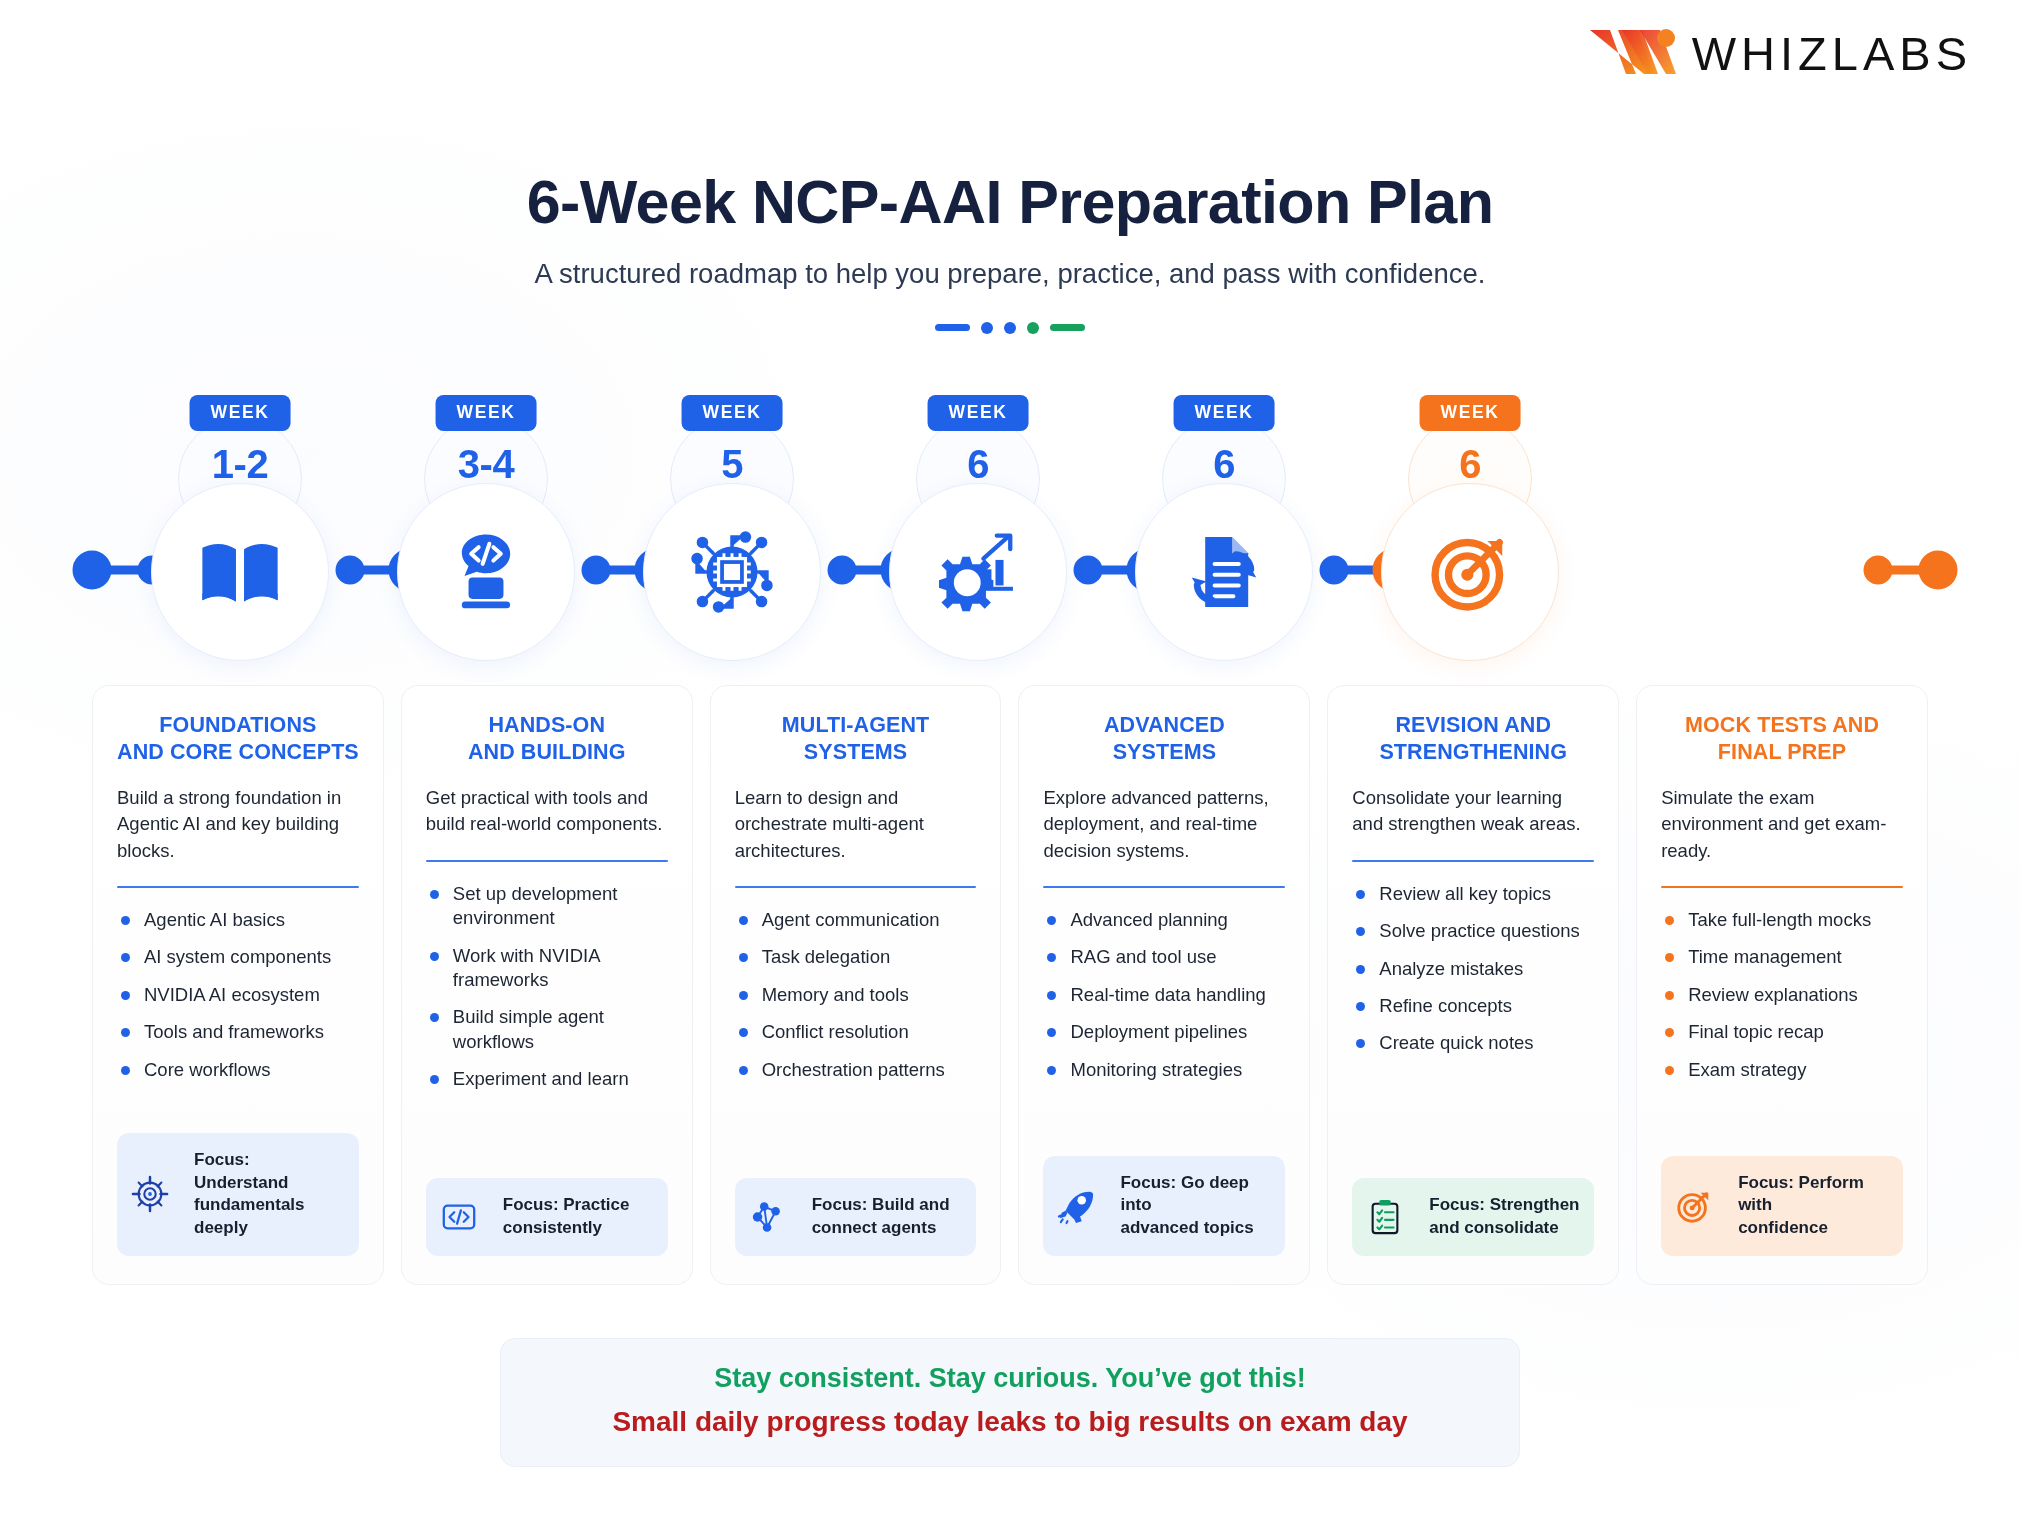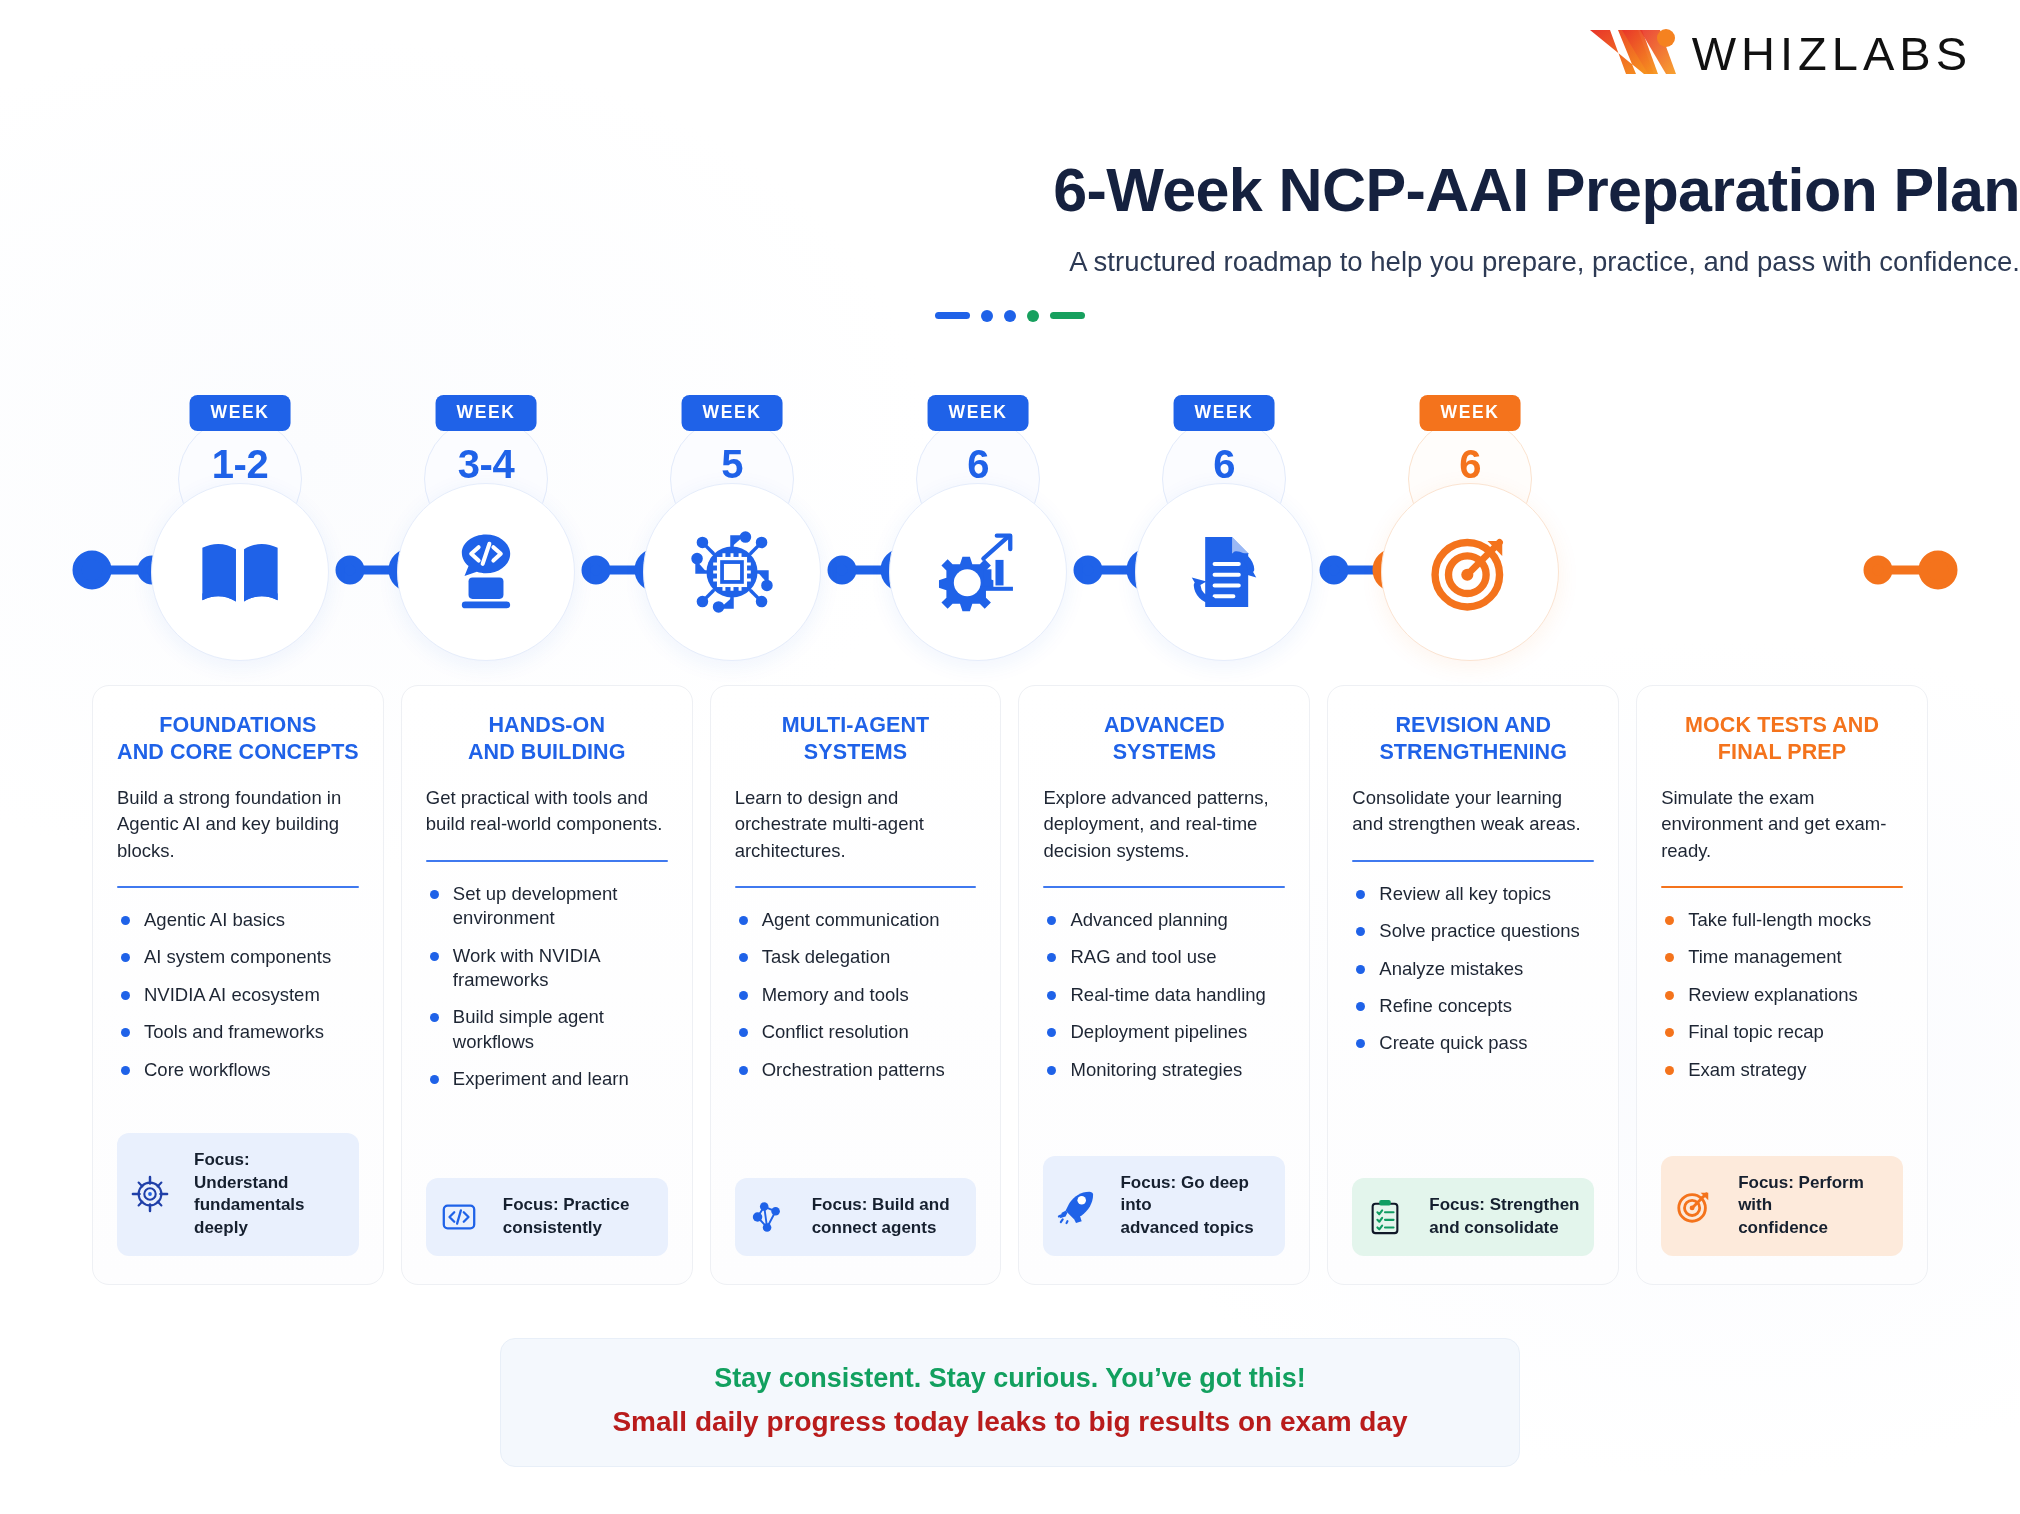--- a/index.html
+++ b/index.html
@@ -23,21 +23,21 @@
     position: absolute; top: 24px; right: 48px;
     display: flex; align-items: center; gap: 8px;
   }
   .logo-mark { width: 96px; height: 58px; }
   .logo-text {
     font-size: 47px; letter-spacing: 5px; color: #111111;
     font-weight: 400; font-family: "Liberation Sans", sans-serif;
   }
 
   
-  .header { position: absolute; top: 158px; left: 0; width: 100%; text-align: right; }
+  .header { position: absolute; top: 170px; left: 0; width: 100%; text-align: center; }
   .title {
     font-size: 61px; font-weight: 700; color: #15213f;
     letter-spacing: -0.6px; line-height: 1.08;
   }
   .subtitle {
     margin-top: 22px; font-size: 27.5px; color: #2d3a54; font-weight: 400;
   }
   .divider-row {
     margin-top: 32px; display: flex; justify-content: center;
     align-items: center; gap: 11px;
@@ -456,21 +456,21 @@
         <span>REVISION AND</span><br>
         <span>STRENGTHENING</span>
       </div>
       <div class="card-desc">Consolidate your learning and strengthen weak areas.</div>
       <div class="card-rule"></div>
       <ul class="bullets">
         <li>Review all key topics</li>
         <li>Solve practice questions</li>
         <li>Analyze mistakes</li>
         <li>Refine concepts</li>
-        <li>Create quick pass</li>
+        <li>Create quick notes</li>
       </ul>
       <div class="focus green">
         <svg class="focus-icon" viewBox="0 0 40 40">
           <rect x="7" y="6" width="26" height="31" rx="3" fill="none" stroke="#101828" stroke-width="2.2"></rect>
           <rect x="14" y="2" width="12" height="6" rx="2" fill="#0f9d62"></rect>
           <g stroke="#0f9d62" stroke-width="2.2" fill="none" stroke-linecap="round" stroke-linejoin="round">
             <path d="M12 15l2 2 3-4M12 23l2 2 3-4M12 31l2 2 3-4"></path>
             <path d="M20 15h9M20 23h9M20 31h9"></path>
           </g>
         </svg>

